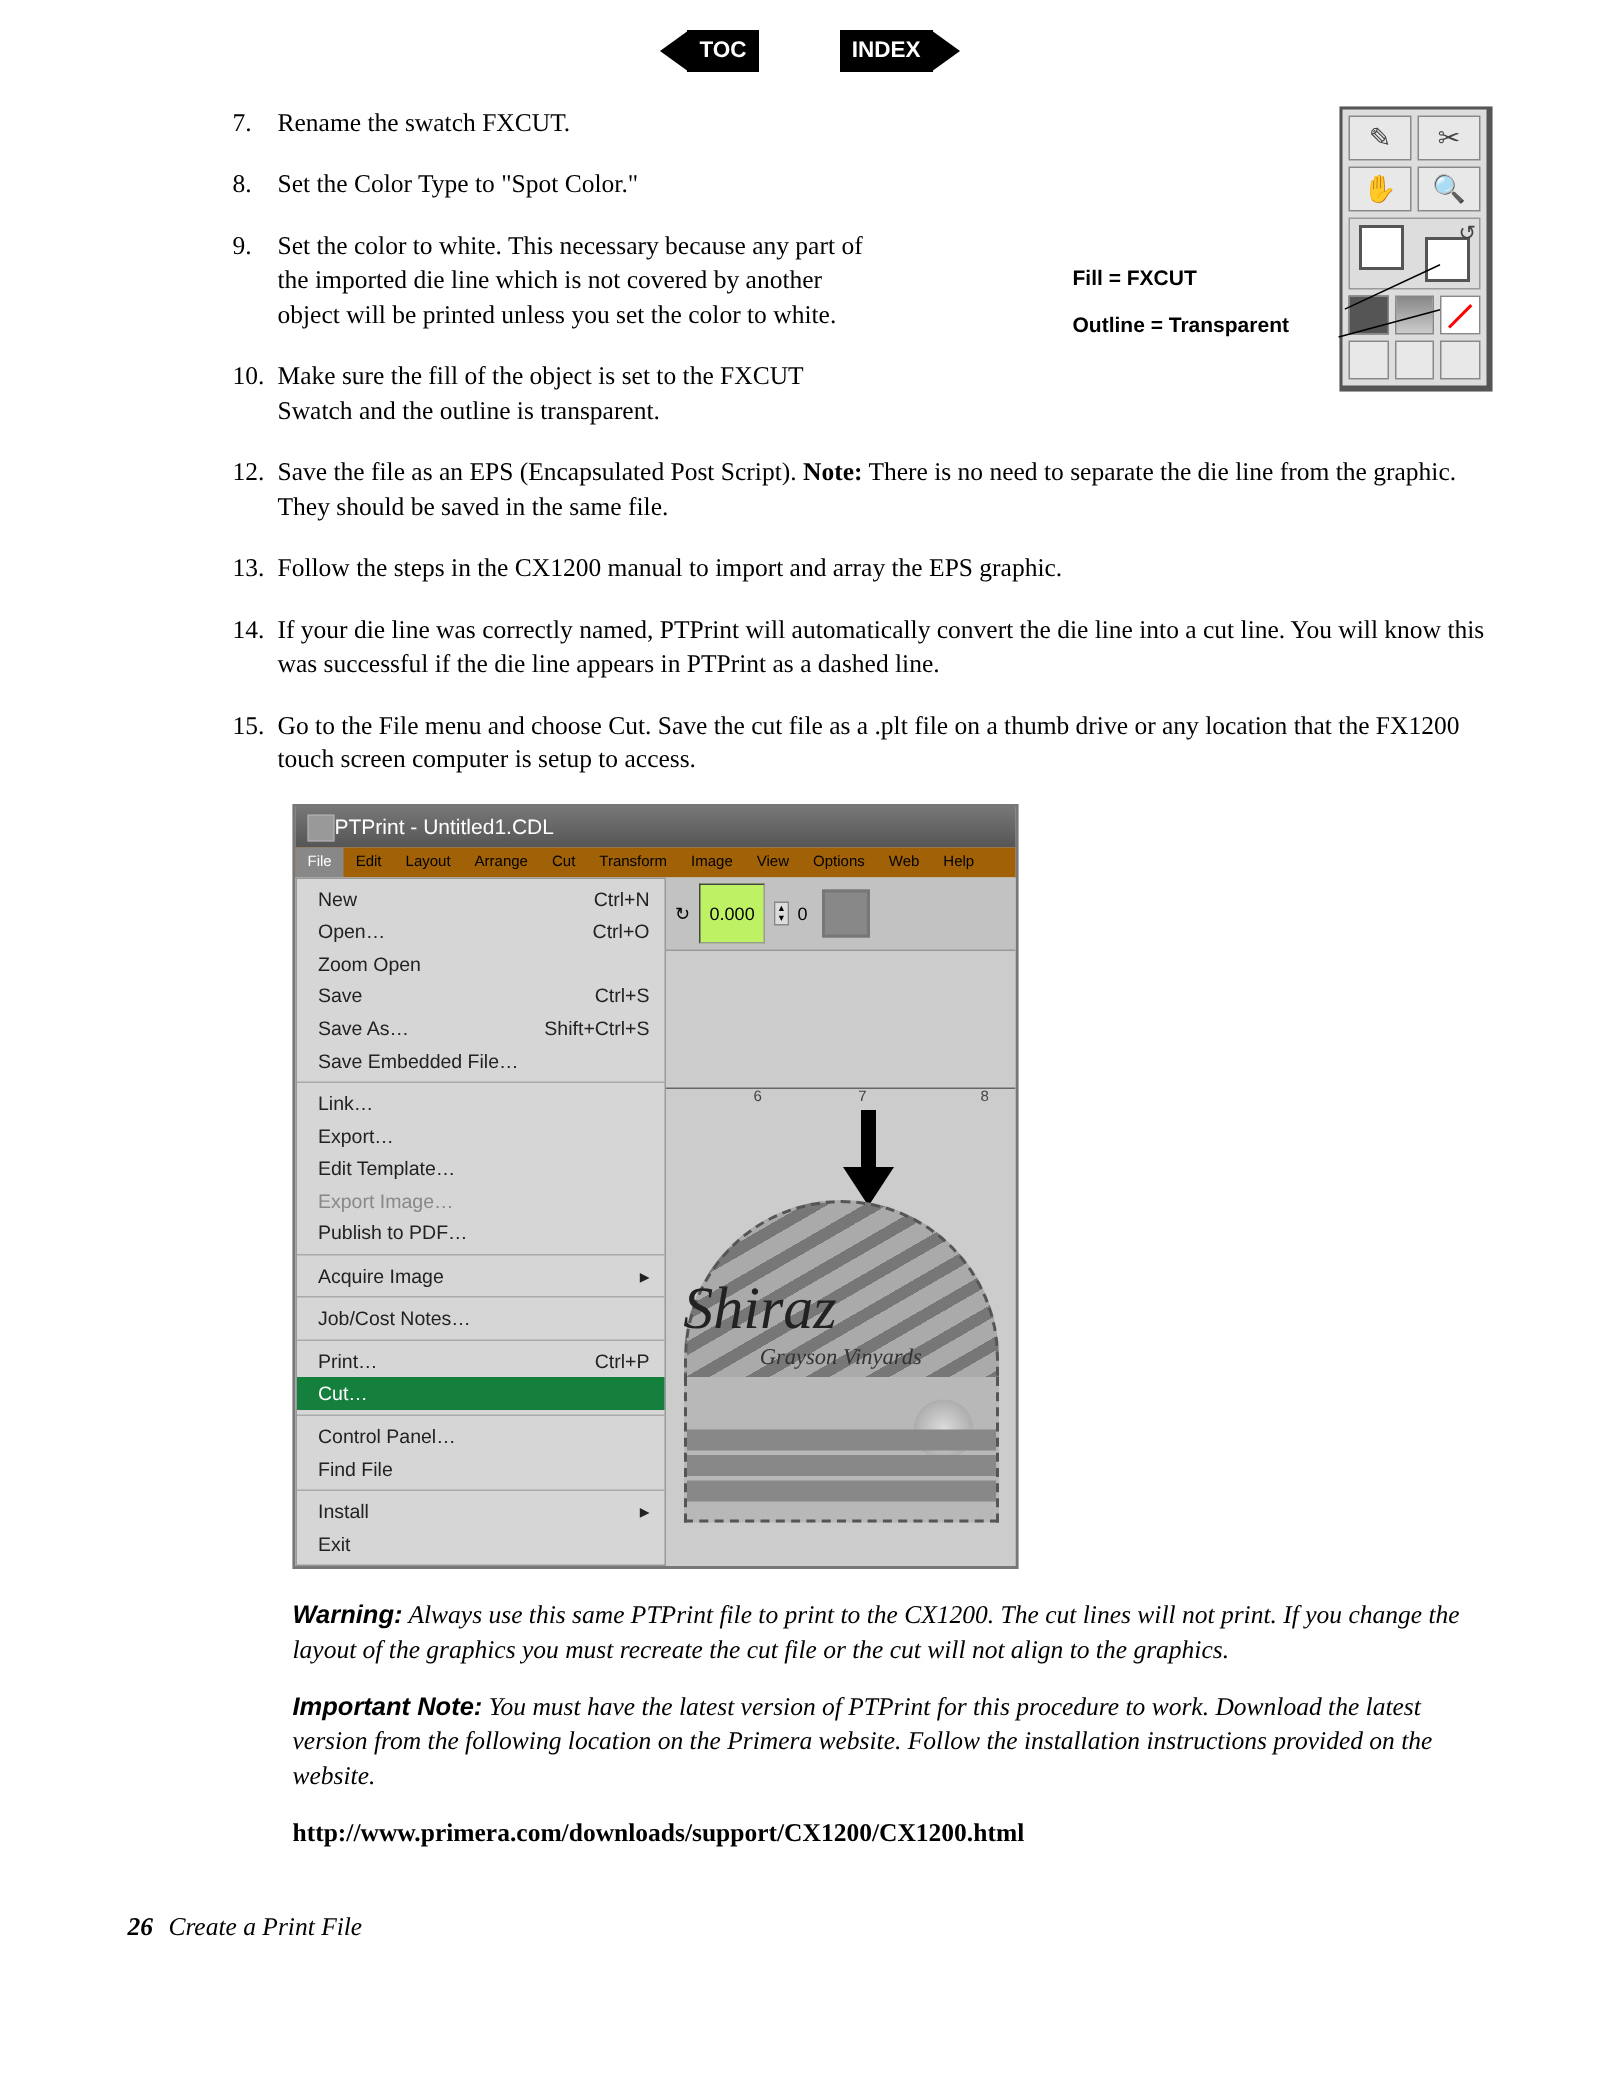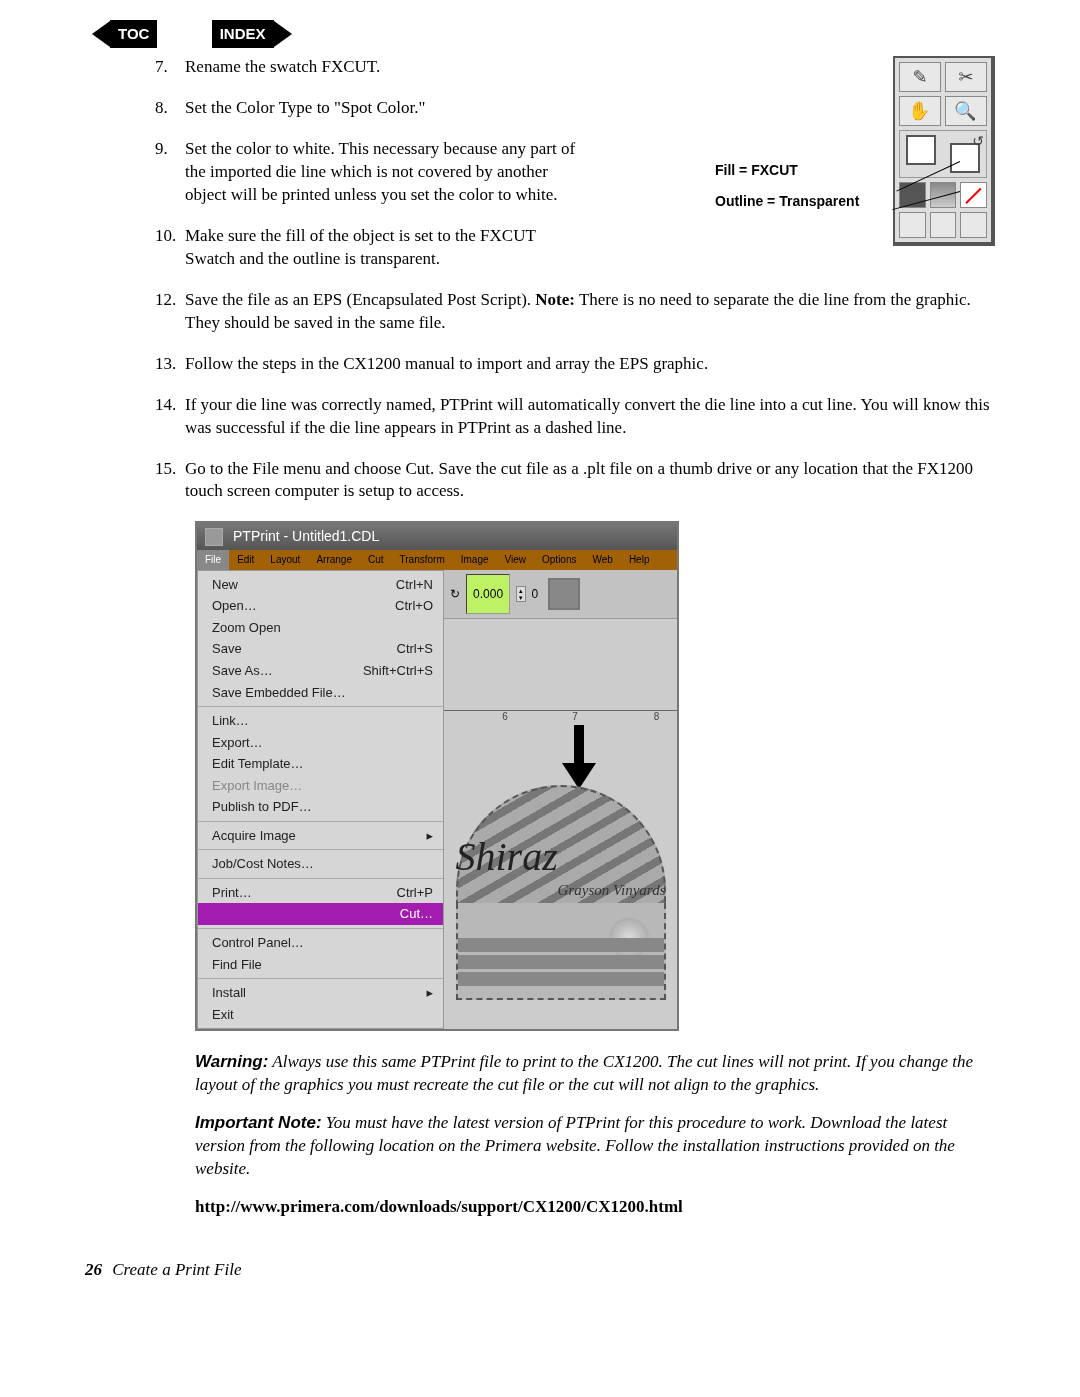--- a/index.html
+++ b/index.html
@@ -7,22 +7,22 @@
     padding: 20px 85px 40px 85px;
     background: #fff;
     font-family: Georgia, 'Times New Roman', serif;
     font-size: 17px;
     color: #000;
     line-height: 1.35;
     width: 1080px;
     box-sizing: border-box;
   }
   .top-nav {
-    text-align: left;
-    margin-bottom: 8px;
+    text-align: center;
+    margin-bottom: 23px;
   }
   .nav-btn {
     display: inline-block;
     background: #000;
     color: #fff;
     font-family: Arial, sans-serif;
     font-weight: bold;
     font-size: 15px;
     padding: 4px 8px;
     position: relative;
@@ -148,21 +148,21 @@
     font-family: Tahoma, Arial, sans-serif;
     font-size: 13px;
   }
   .titlebar {
     background: linear-gradient(#777, #555);
     color: #fff;
     padding: 4px 8px;
     font-size: 14px;
     display: flex;
     align-items: center;
-    gap: 10px;
+    gap: 0;
   }
   .titlebar .ticon {
     width: 16px; height: 16px; background: #999; border: 1px solid #aaa;
   }
   .menubar {
     display: flex;
     background: #a16207;
     font-size: 10px;
   }
   .menubar .mitem {
@@ -182,21 +182,21 @@
     padding: 0;
   }
   .dd-group { border-bottom: 1px solid #aaa; padding: 3px 0;}
   .dd-group:last-child { border-bottom: none; }
   .dd-item {
     display: flex;
     padding: 2px 10px 2px 14px;
     color: #222;
   }
   .dd-item.disabled { color: #888; }
-  .dd-item.highlight { background: #a21caf; color: #fff; text-align: right; }
+  .dd-item.highlight { background: #15803d; color: #fff; }
   .dd-label { flex: 1; }
   .dd-short { margin-left: 10px; }
   .dd-arrow { margin-left: auto; }
   .canvas-area {
     flex: 1;
     background: #ccc;
     position: relative;
     min-height: 430px;
     overflow: hidden;
   }
@@ -298,21 +298,21 @@
     text-align: left;
     font-family: 'Brush Script MT', cursive;
     font-size: 40px;
     font-style: italic;
     color: #222;
   }
   .wine-sub {
     position: absolute;
     top: 95px;
     width: 100%;
-    text-align: right;
+    text-align: center;
     font-family: 'Brush Script MT', cursive;
     font-size: 15px;
     font-style: italic;
     color: #333;
   }
   .scene {
     position: absolute;
     top: 118px;
     left: 0; right: 0;
     height: 95px;

